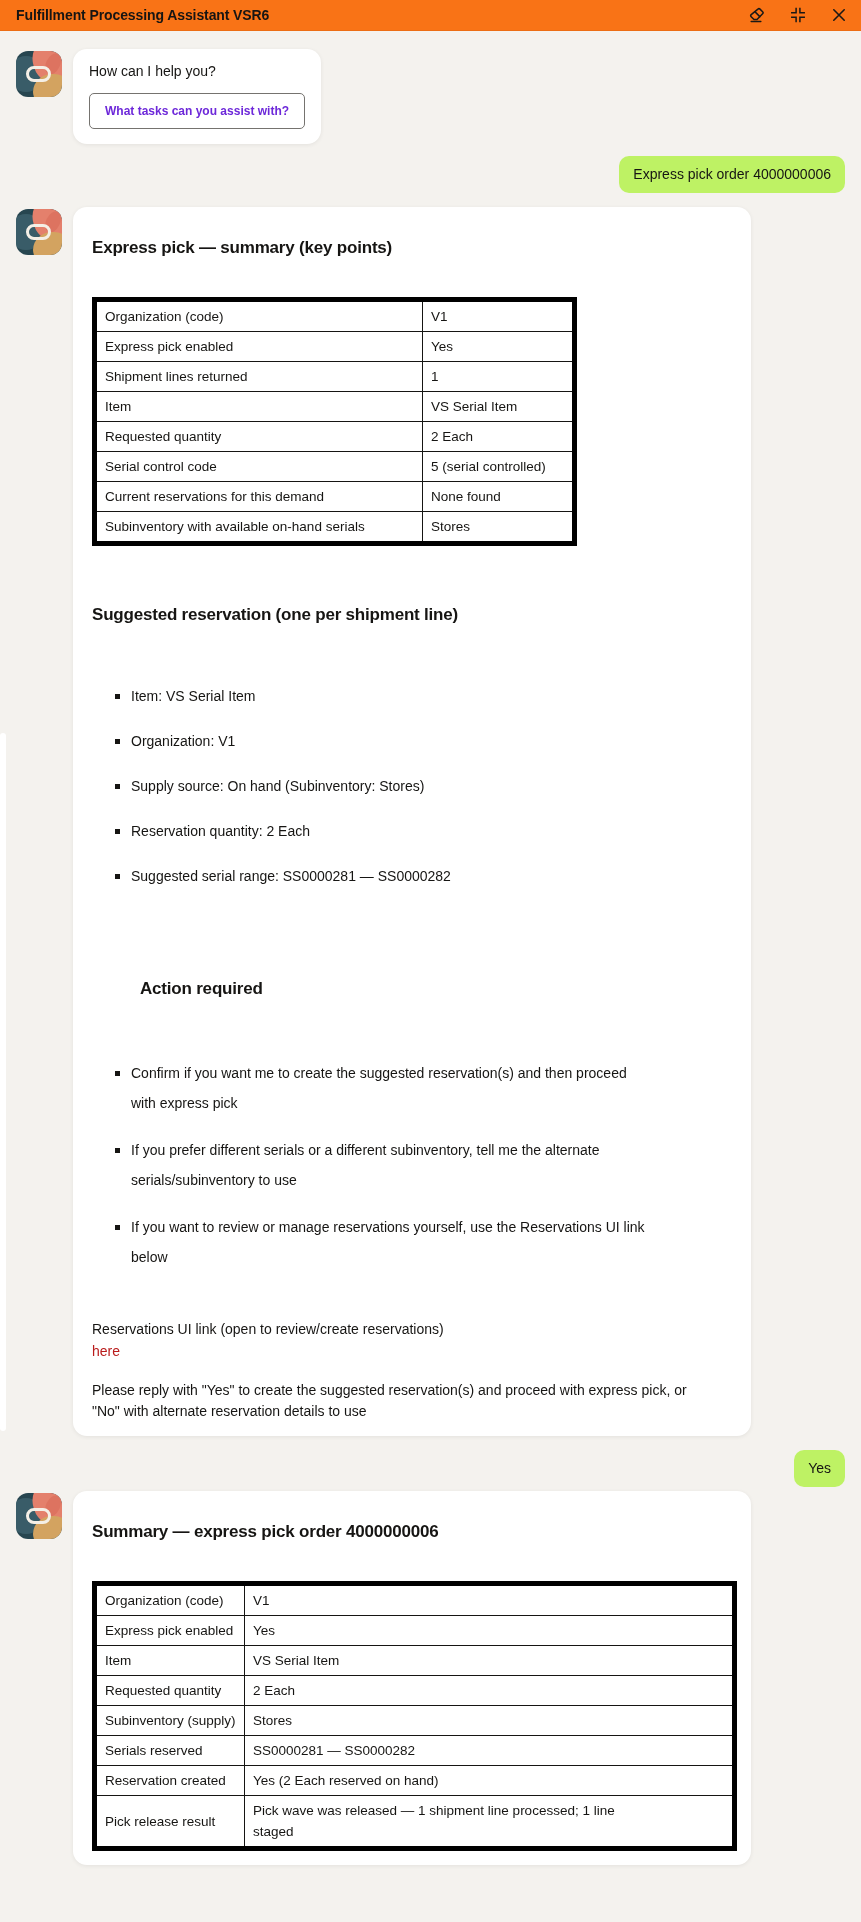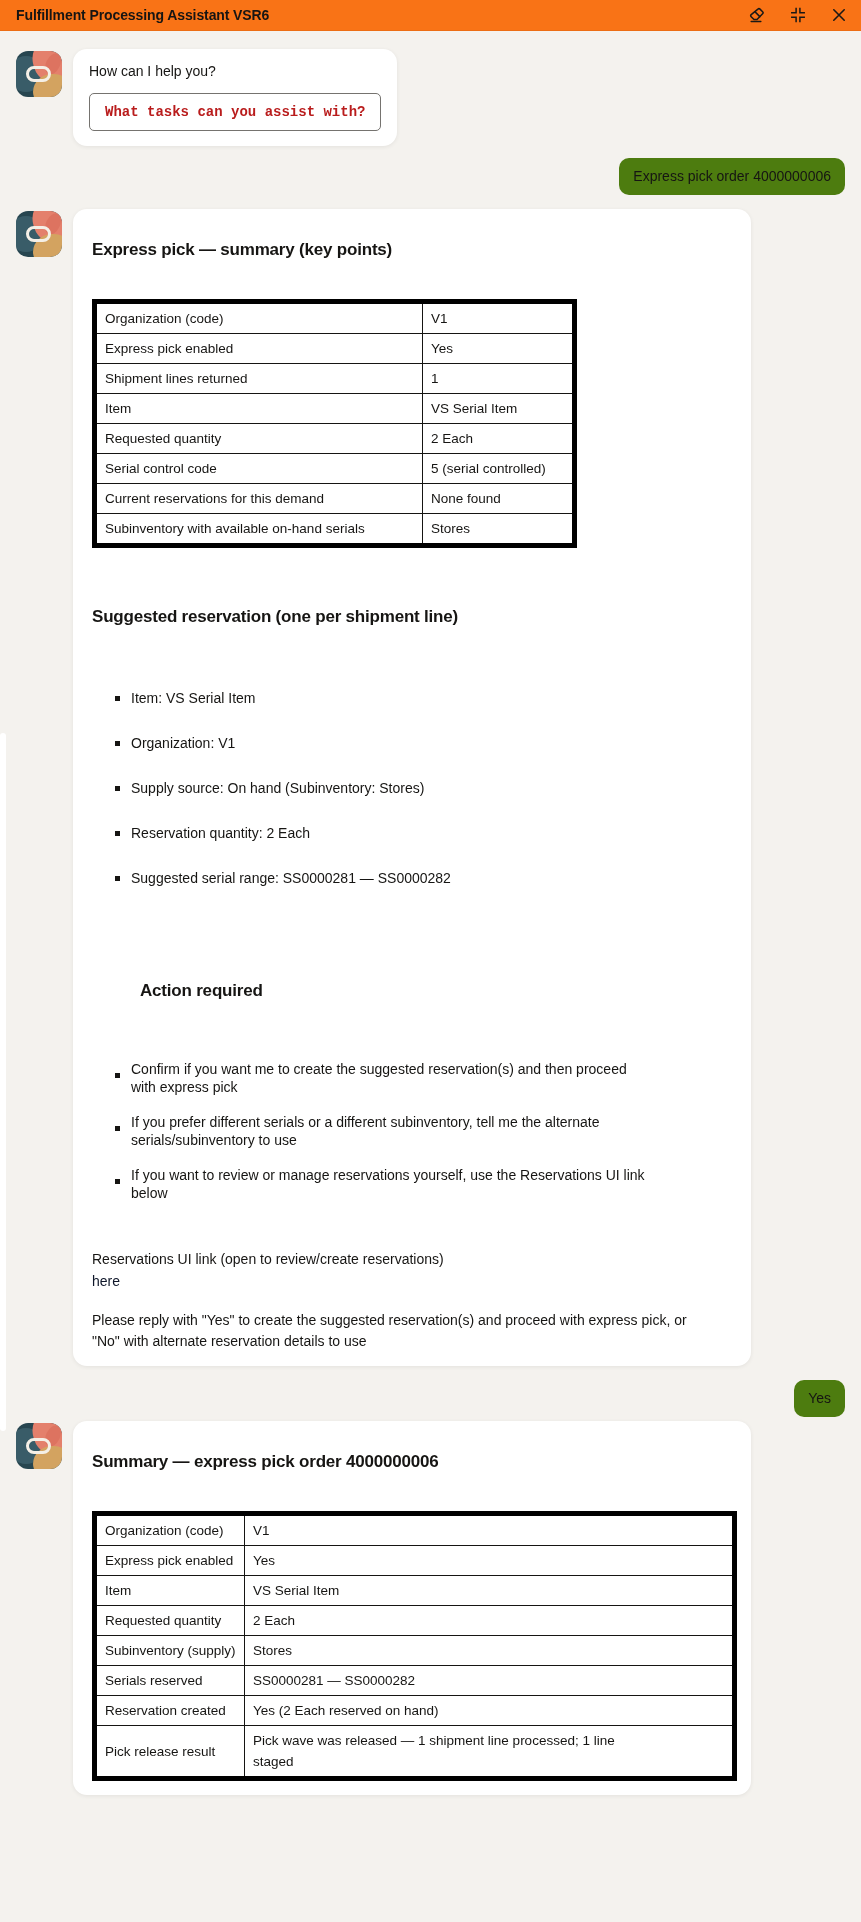--- a/index.html
+++ b/index.html
@@ -43,25 +43,25 @@
   .row-user2{margin-top:14px;}
   .row-card2{margin-top:4px;}
   .bubble-bot{
     background:#fff;border-radius:14px;padding:13px 16px 15px;
     box-shadow:0 1px 4px rgba(0,0,0,.07);width:fit-content;
   }
   .greeting{margin:0;font-size:14px;line-height:19px;}
   .suggestion-btn{
     display:block;margin-top:12px;background:#fff;
     border:1px solid #75736f;border-radius:5px;
-    padding:10px 15px;font-family:Liberation Mono, monospace;
-    font-size:14px;font-weight:700;color:#b91c1c;cursor:pointer;
+    padding:10px 15px;font-family:Liberation Sans, sans-serif;
+    font-size:12px;font-weight:700;color:#6d28d9;cursor:pointer;
   }
   .bubble-user{
-    margin-left:auto;background:#4d7c0f;border-radius:10px;
+    margin-left:auto;background:#bef264;border-radius:10px;
     padding:9px 14px;font-size:14px;line-height:19px;width:fit-content;
   }
   
   .card{
     background:#fff;border-radius:14px;box-shadow:0 1px 4px rgba(0,0,0,.07);
     width:678px;box-sizing:border-box;padding:16px 19px 14px;
   }
   .card h2{font-size:17px;font-weight:800;letter-spacing:-.2px;line-height:22px;margin:14px 0 0;}
   .card h2.sec-suggested{margin-top:58px;}
   .card h2.sec-action{margin-top:92px;margin-left:48px;}
@@ -74,28 +74,28 @@
   .tbl2{table-layout:fixed;width:645px;}
   .tbl2 col.c1{width:150px;}
   .cell-block{display:block;max-width:405px;}
   
   ul{list-style:none;margin:0;padding:0 0 0 23px;font-size:14px;}
   li{position:relative;padding-left:16px;}
   li::before{content:"";position:absolute;left:0;top:8px;width:5px;height:5px;background:#161513;}
   .ul-suggested{margin-top:60px;}
   .ul-suggested li{line-height:20px;margin-bottom:25px;}
   .ul-action{margin-top:58px;}
-  .ul-action li{line-height:18px;margin-bottom:17px;}
+  .ul-action li{line-height:30px;margin-bottom:17px;}
   .ul-action li::before{top:13px;}
   .ul-action li:nth-child(1){max-width:500px;}
   .ul-action li:nth-child(2){max-width:560px;}
   .ul-action li:nth-child(3){max-width:535px;}
   
   .link-cap{margin:46px 0 0;font-size:14px;line-height:22px;}
-  .link-here{display:block;width:fit-content;color:#0f172a;text-decoration:none;font-size:14px;line-height:22px;cursor:pointer;}
+  .link-here{display:block;width:fit-content;color:#b91c1c;text-decoration:none;font-size:14px;line-height:22px;cursor:pointer;}
   .confirm{margin:18px 0 0;font-size:14px;line-height:21px;max-width:612px;}
   
   .scroll-sliver{
     position:absolute;left:0;top:733px;width:6px;height:698px;
     background:#ffffff;border-radius:3px;
   }
 </style>
 </head>
 <body>
 

